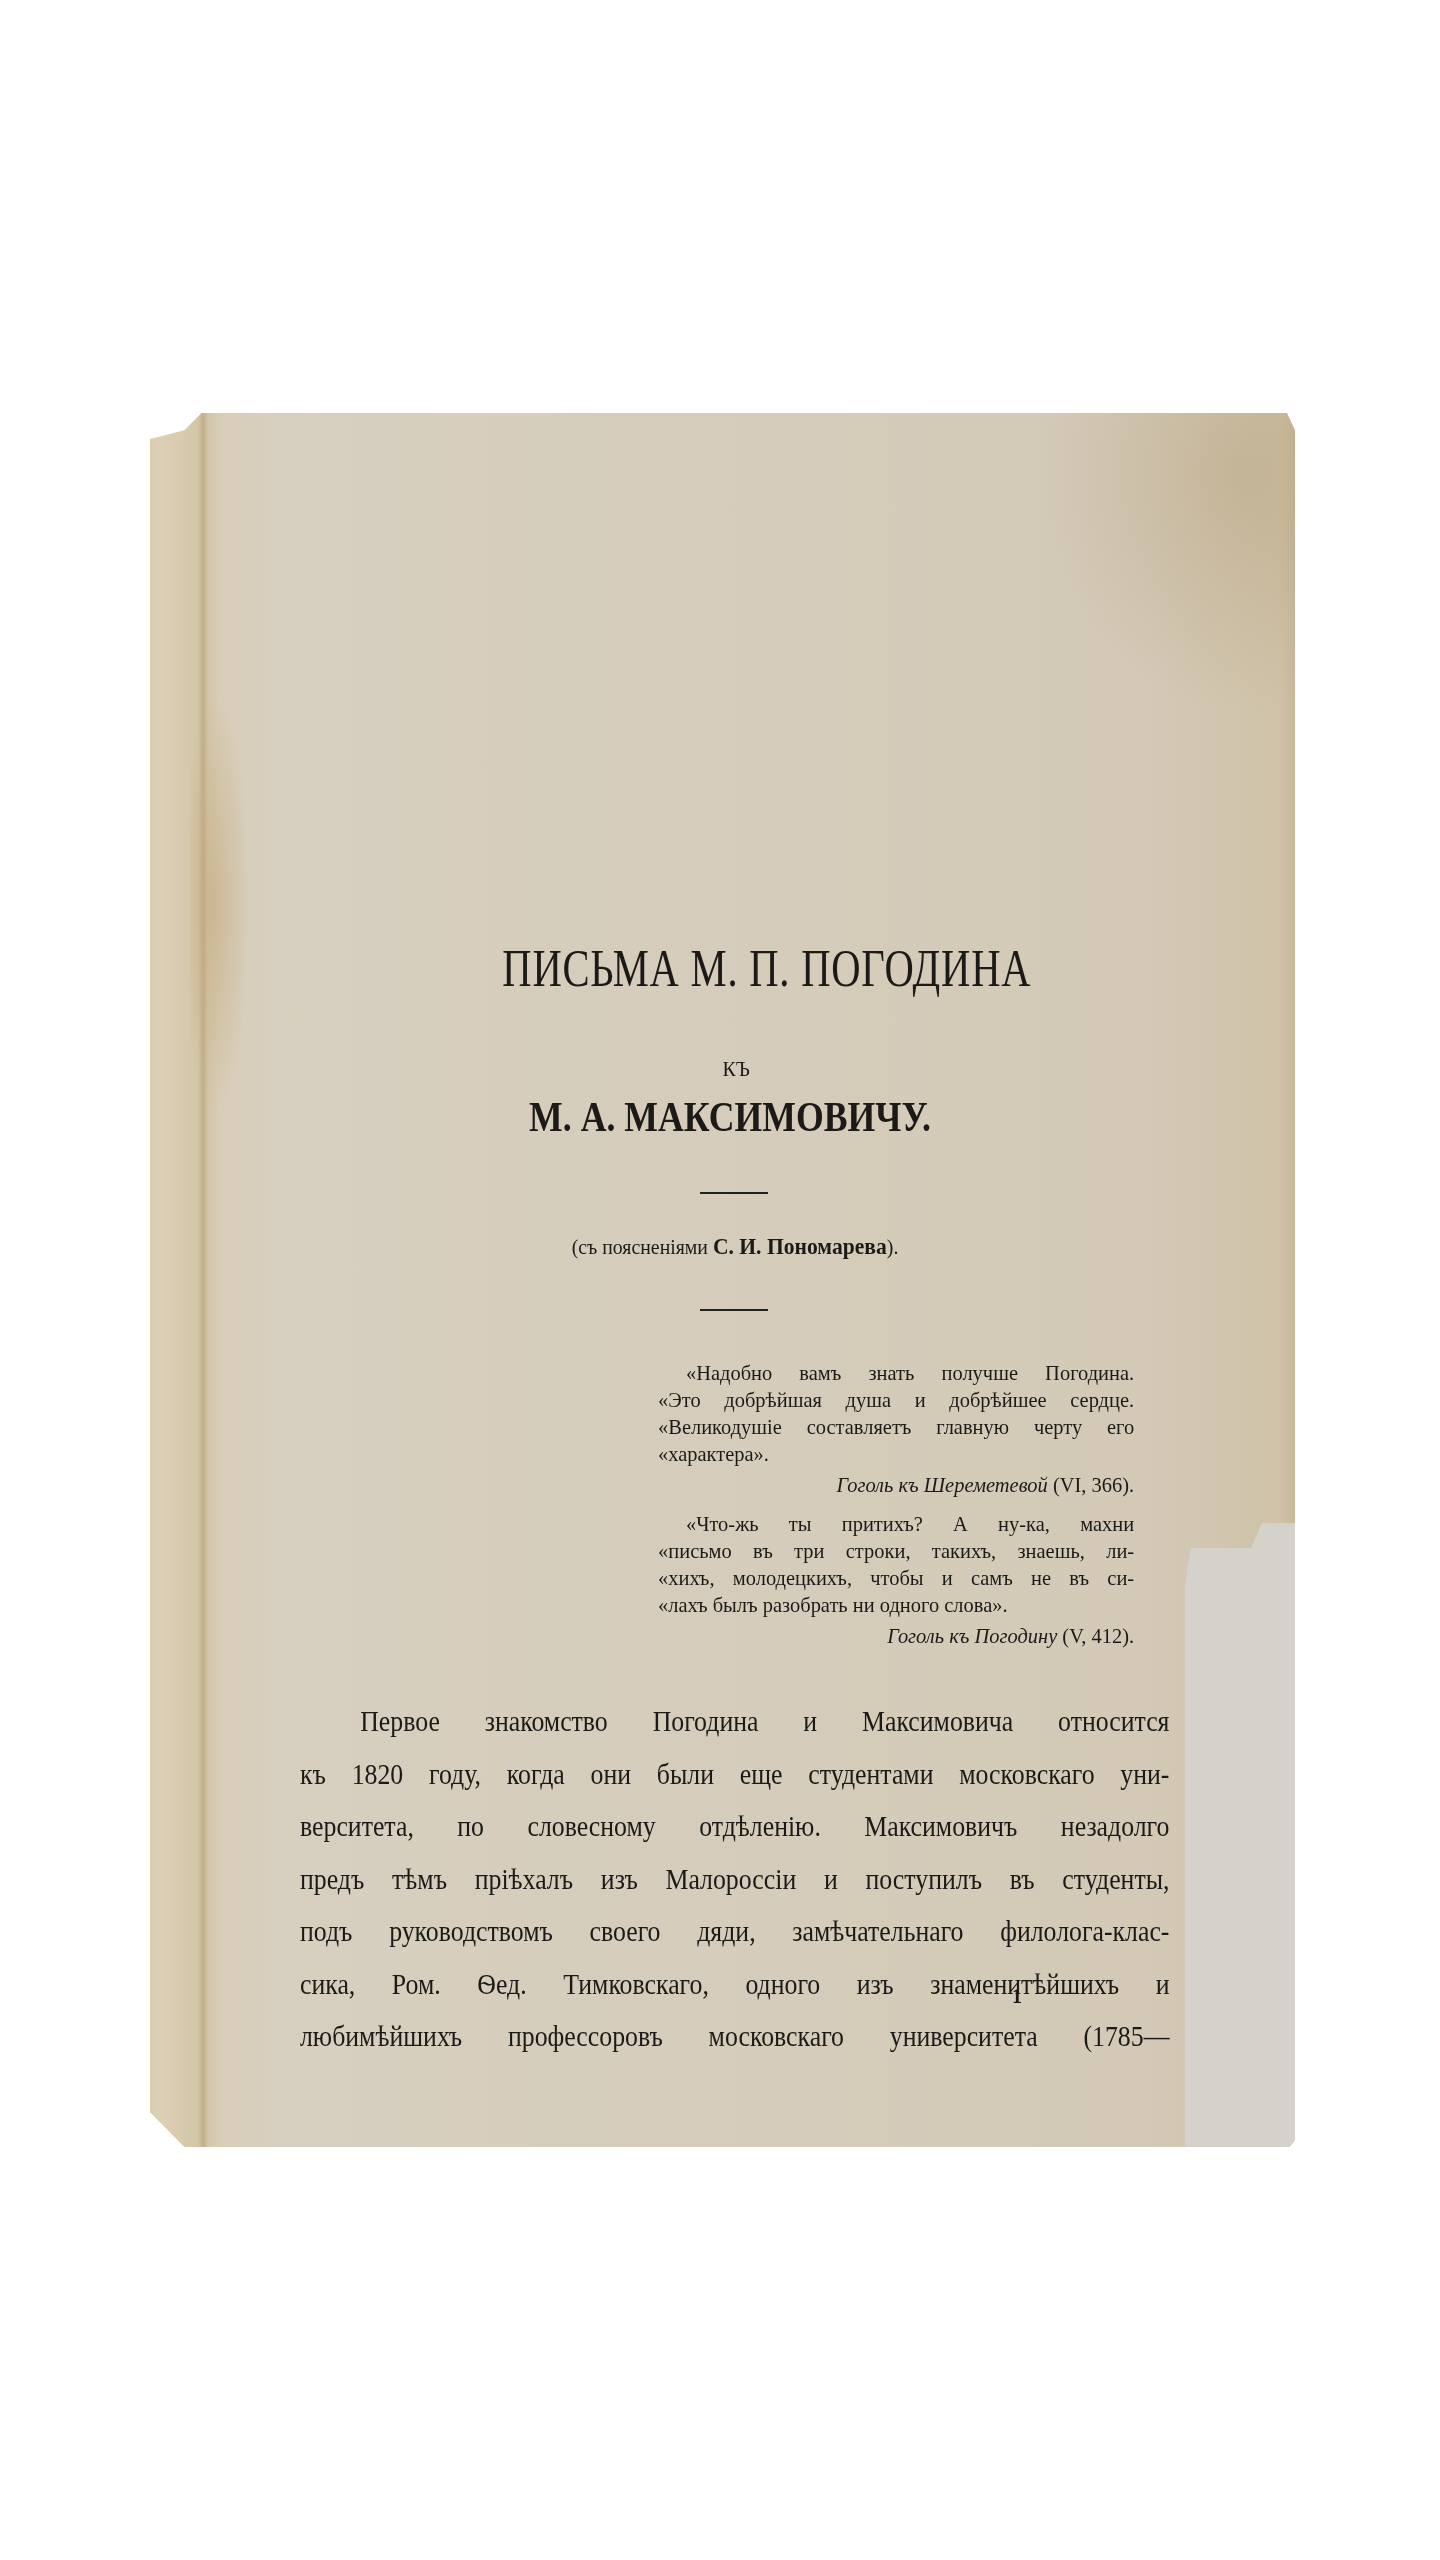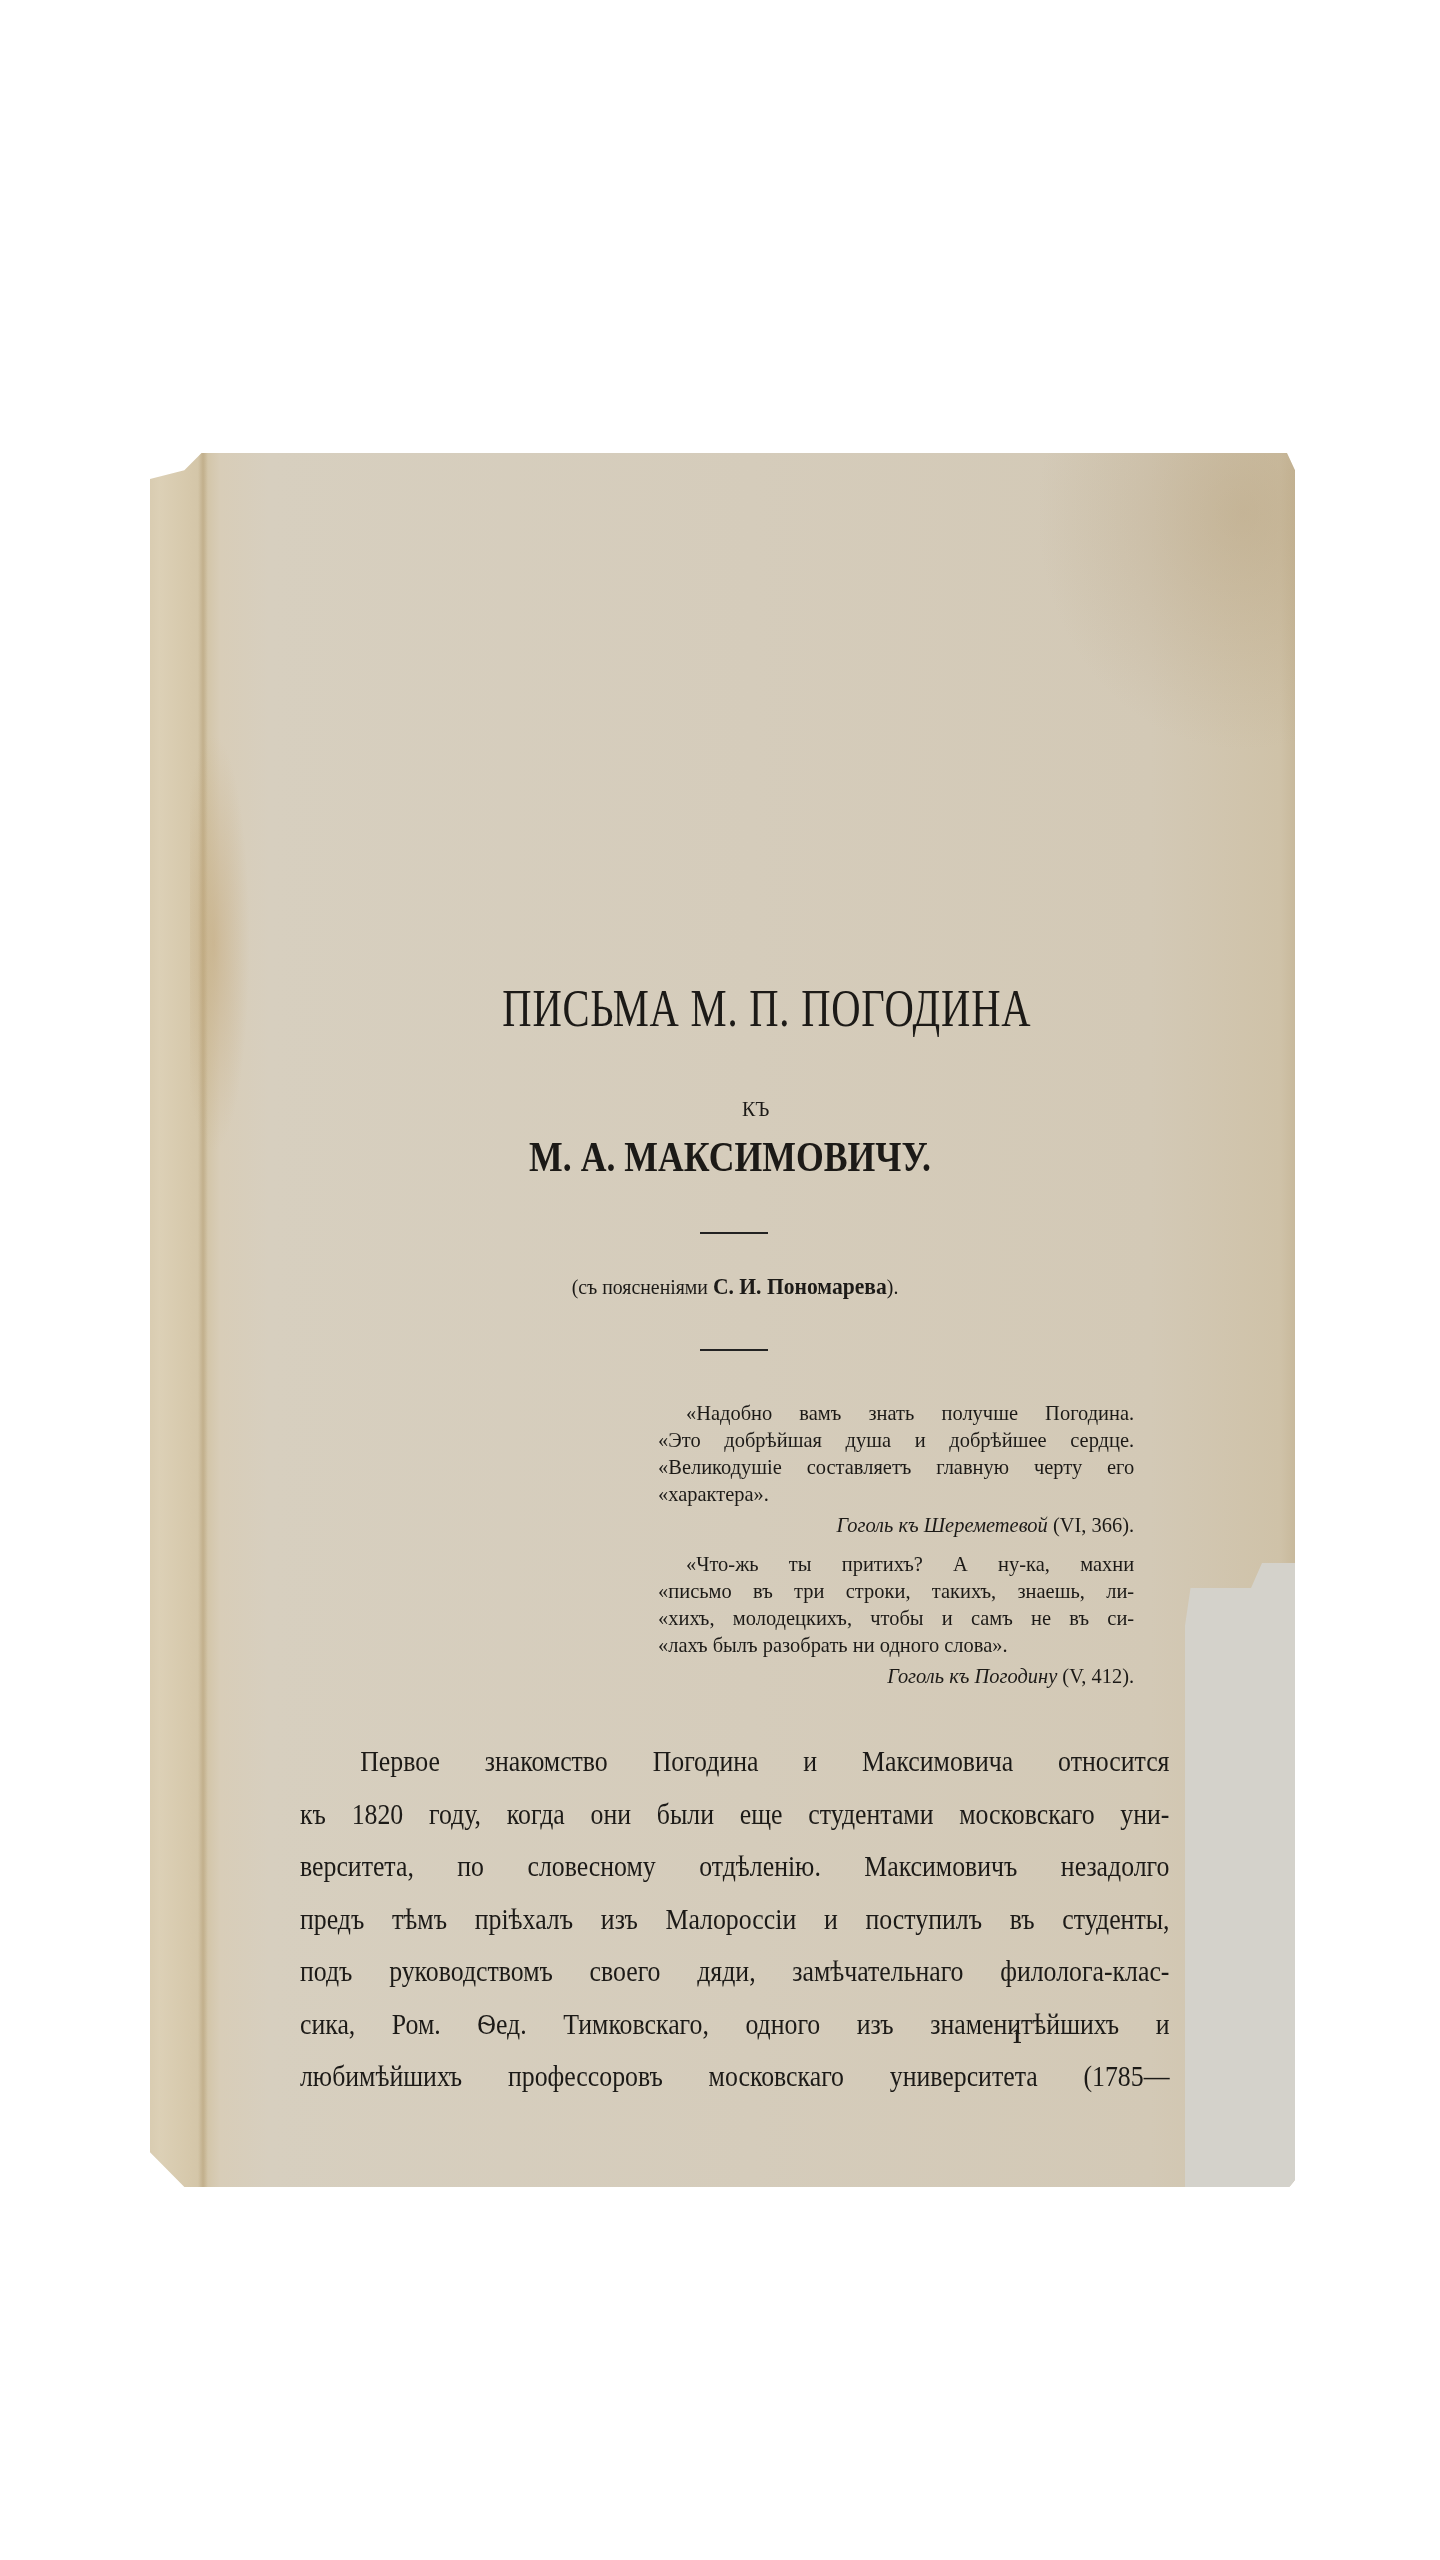--- a/index.html
+++ b/index.html
@@ -7,21 +7,20 @@
     width: 1440px; height: 2560px; background: #ffffff;
     position: relative; overflow: hidden;
     font-family: "Liberation Serif", "DejaVu Serif", serif;
     color: #1c1a17;
   }
   .page {
     position: absolute; left: 150px; top: 413px; width: 1145px; height: 1734px;
     background: linear-gradient(90deg, #d9ccb1 0px, #dcd0b6 10px, #d6c8ab 40px, #d2c4a6 55px, #d8cdb8 70px, #d7cfbf 120px, #d5ccbb 600px, #d3c9b6 1000px, #cfc2a8 1130px, #c8b99c 1145px);
     border-radius: 6px 8px 8px 10px;
     clip-path: polygon(3% 1%, 4.5% 0, 99.3% 0, 100% 1%, 100% 99.6%, 99.5% 100%, 3% 100%, 0 98%, 0 1.5%);
-    margin-top: 40px;
   }
   .spine-shadow {
     position: absolute; left: 48px; top: 0; width: 10px; height: 100%;
     background: linear-gradient(90deg, rgba(150,120,70,0) , rgba(150,120,70,0.28), rgba(150,120,70,0));
   }
   .tear-left {
     position: absolute; left: 40px; top: 280px; width: 60px; height: 420px;
     background: radial-gradient(ellipse at 40% 50%, rgba(190,160,110,0.45), rgba(190,160,110,0) 70%);
   }
   .stain-top-right {
@@ -33,21 +32,21 @@
     background: #d4d2cb;
     clip-path: polygon(0 10%, 0 100%, 100% 100%, 100% 0, 70% 0, 60% 4%, 5% 4%);
   }
   .text { position: absolute; white-space: nowrap; }
   .title {
     left: 288px; top: 528px; width: 585px; text-align: center;
     font-size: 52px; letter-spacing: 1px; transform: scaleX(0.78); transform-origin: center;
     line-height: 56px;
   }
   .k {
-    left: 592px; top: 645px; width: 40px; text-align: left; font-size: 20px;
+    left: 560px; top: 645px; width: 40px; text-align: right; font-size: 20px;
   }
   .addressee {
     left: 270px; top: 680px; width: 620px; text-align: center; font-size: 42px; font-weight: bold;
     transform: scaleX(0.85); transform-origin: center; line-height: 48px;
   }
   .rule { position: absolute; height: 2px; background: #222; }
   .rule1 { left: 550px; top: 779px; width: 68px; }
   .rule2 { left: 550px; top: 896px; width: 68px; }
   .subtitle {
     left: 330px; top: 820px; width: 510px; text-align: center; font-size: 22px;

